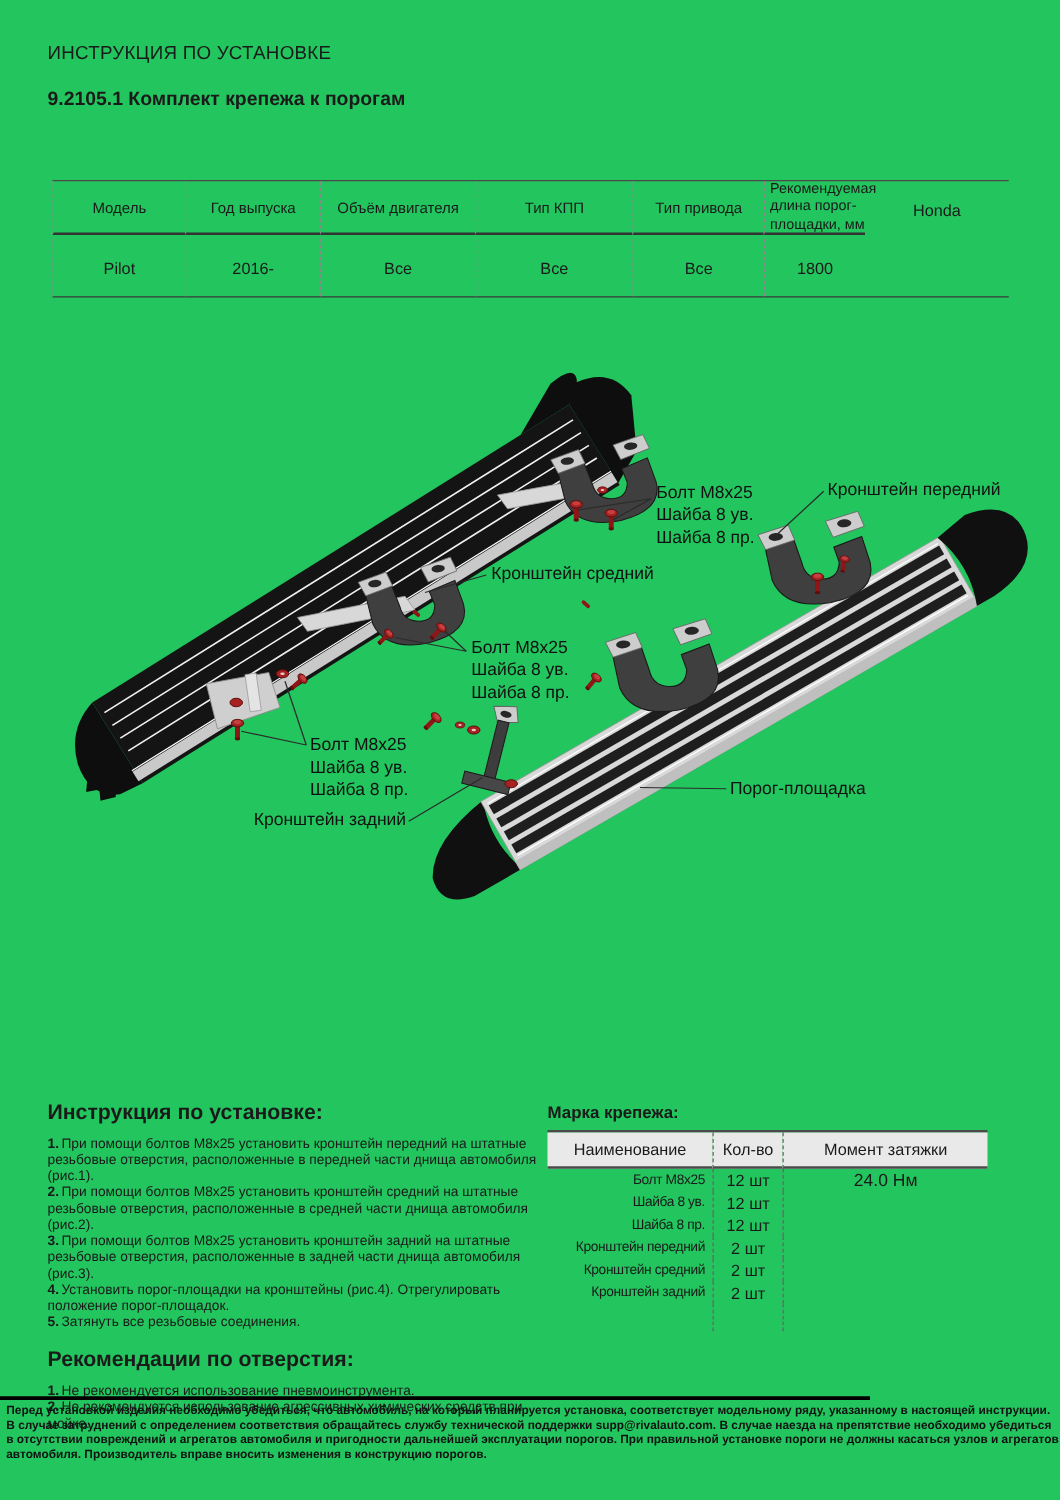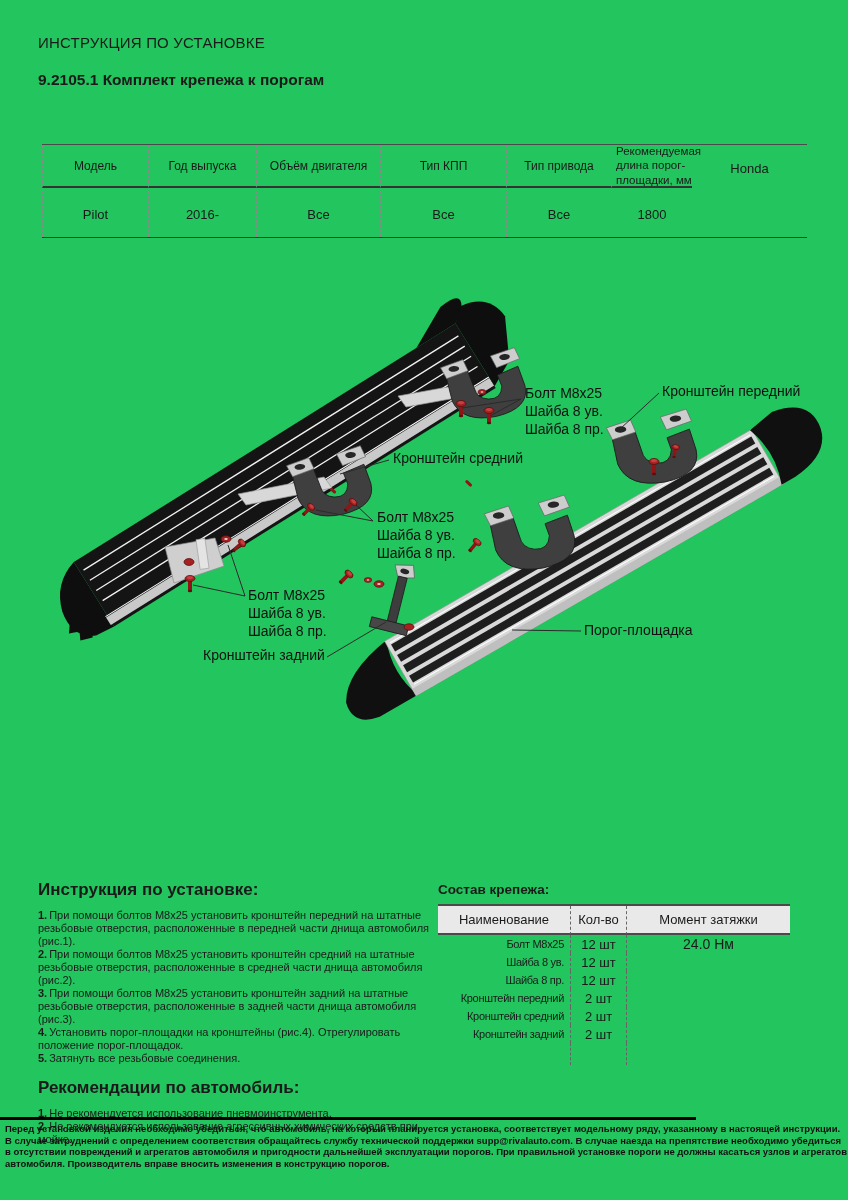--- a/index.html
+++ b/index.html
@@ -197,27 +197,27 @@
     <div class="dlabel" style="left:584px;top:325px;">Порог-площадка</div>
   </div>
 
   <div class="inst">
     <h3>Инструкция по установке:</h3>
     <p><b>1.</b><span>При помощи болтов М8х25 установить кронштейн передний на штатные резьбовые отверстия, расположенные в передней части днища автомобиля (рис.1).</span></p>
     <p><b>2.</b><span>При помощи болтов М8х25 установить кронштейн средний на штатные резьбовые отверстия, расположенные в средней части днища автомобиля (рис.2).</span></p>
     <p><b>3.</b><span>При помощи болтов М8х25 установить кронштейн задний на штатные резьбовые отверстия, расположенные в задней части днища автомобиля (рис.3).</span></p>
     <p><b>4.</b><span>Установить порог-площадки на кронштейны (рис.4). Отрегулировать положение порог-площадок.</span></p>
     <p><b>5.</b><span>Затянуть все резьбовые соединения.</span></p>
-    <h3 class="rec-title">Рекомендации по автомобиль:</h3>
+    <h3 class="rec-title">Рекомендации по отверстия:</h3>
     <p><b>1.</b><span>Не рекомендуется использование пневмоинструмента.</span></p>
     <p><b>2.</b><span>Не рекомендуется использование агрессивных химических средств при мойке.</span></p>
   </div>
 
   <div class="hw">
-    <div class="hw-title">Состав крепежа:</div>
+    <div class="hw-title">Марка крепежа:</div>
     <div class="hwtable">
       <div class="hwh">Наименование</div>
       <div class="hwh hwsep">Кол-во</div>
       <div class="hwh hwsep">Момент затяжки</div>
 
       <div class="hwc hw-name">Болт М8х25</div>
       <div class="hwc hw-qty hwsep">12 шт</div>
       <div class="hwc hw-tq hwsep">24.0 Нм</div>
 
       <div class="hwc hw-name">Шайба 8 ув.</div>

